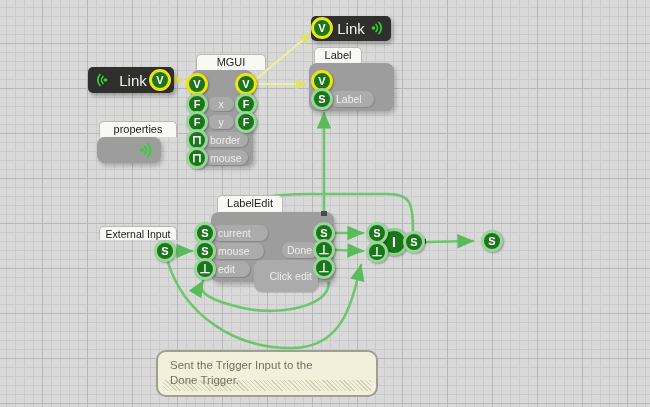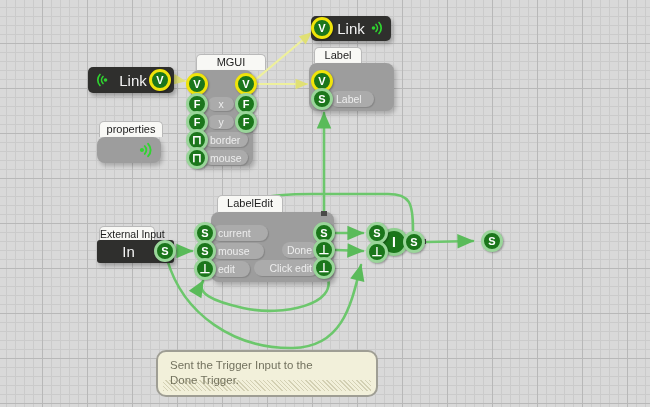--- a/index.html
+++ b/index.html
@@ -127,21 +127,21 @@
       <span>V</span>
     </div>
   <div class="port" style="left:235px;top:93px;">
       <span>F</span>
     </div>
   <div class="port" style="left:235px;top:111px;">
       <span>F</span>
     </div>
   <div class="stub" style="left:250px;top:81px;"></div>
 
-  <div class="tab" style="left:99px;top:121px;width:64px;height:16px;"><span>properties</span></div>
+  <div class="tab" style="left:99px;top:121px;width:78px;height:16px;"><span>properties</span></div>
   <div class="gbody" style="left:97px;top:137px;width:64px;height:26px;"></div>
   <svg class="wicon" style="left:138px;top:141px;" width="18" height="18" viewBox="0 0 16 16">
     <circle cx="3.5" cy="8" r="1.8" fill="#2fd42f"></circle>
     <path d="M6 4.5 a5 5 0 0 1 0 7" stroke="#2fd42f" stroke-width="1.7" fill="none" stroke-linecap="round"></path>
     <path d="M9 2.5 a8 8 0 0 1 0 11" stroke="#2fd42f" stroke-width="1.7" fill="none" stroke-linecap="round"></path>
   </svg>
 
   <div class="tab" style="left:314px;top:47px;width:48px;height:16px;"><span>Label</span></div>
   <div class="gbody" style="left:309px;top:63px;width:85px;height:48px;"></div>
   <div class="pill" style="left:330px;top:91px;width:44px;height:16px;">
@@ -161,21 +161,21 @@
     </div>
   <div class="pill" style="left:212px;top:243px;width:52px;height:16px;">
       <span>mouse</span>
     </div>
   <div class="pill" style="left:212px;top:261px;width:38px;height:16px;">
       <span>edit</span>
     </div>
   <div class="pill rt" style="left:282px;top:242px;width:36px;height:16px;text-align:center;">
       <span>Done</span>
     </div>
-  <div class="pill rt" style="left:254px;top:260px;width:64px;height:16px;">
+  <div class="pill rt" style="left:254px;top:260px;width:64px;height:32px;">
       <span>Click edit</span>
     </div>
   <div class="port" style="left:194px;top:222px;">
       <span>S</span>
     </div>
   <div class="port" style="left:194px;top:240px;">
       <span>S</span>
     </div>
   <div class="port pt" style="left:194px;top:258px;">
       <span>⊥</span>
@@ -184,24 +184,21 @@
   <div class="port" style="left:313px;top:222px;">
       <span>S</span>
     </div>
   <div class="port pt" style="left:313px;top:239px;">
       <span>⊥</span>
     </div>
   <div class="port pt" style="left:313px;top:257px;">
       <span>⊥</span>
     </div>
 
-  <div class="tab small" style="left:99px;top:226px;width:56px;height:14px;"><span>External Input</span></div>
-  <div class="bnode" style="left:97px;top:240px;width:77px;height:23px;border-radius:3px;">
-    <span style="margin-right:14px;">In</span>
-  </div>
+  <div class="tab small" style="left:99px;top:226px;width:78px;height:14px;"><span>External Input</span></div>
   <div class="port" style="left:154px;top:240px;">
       <span>S</span>
     </div>
 
   <div class="port" style="left:366px;top:222px;">
       <span>S</span>
     </div>
   <div class="port pt" style="left:366px;top:241px;">
       <span>⊥</span>
     </div>

